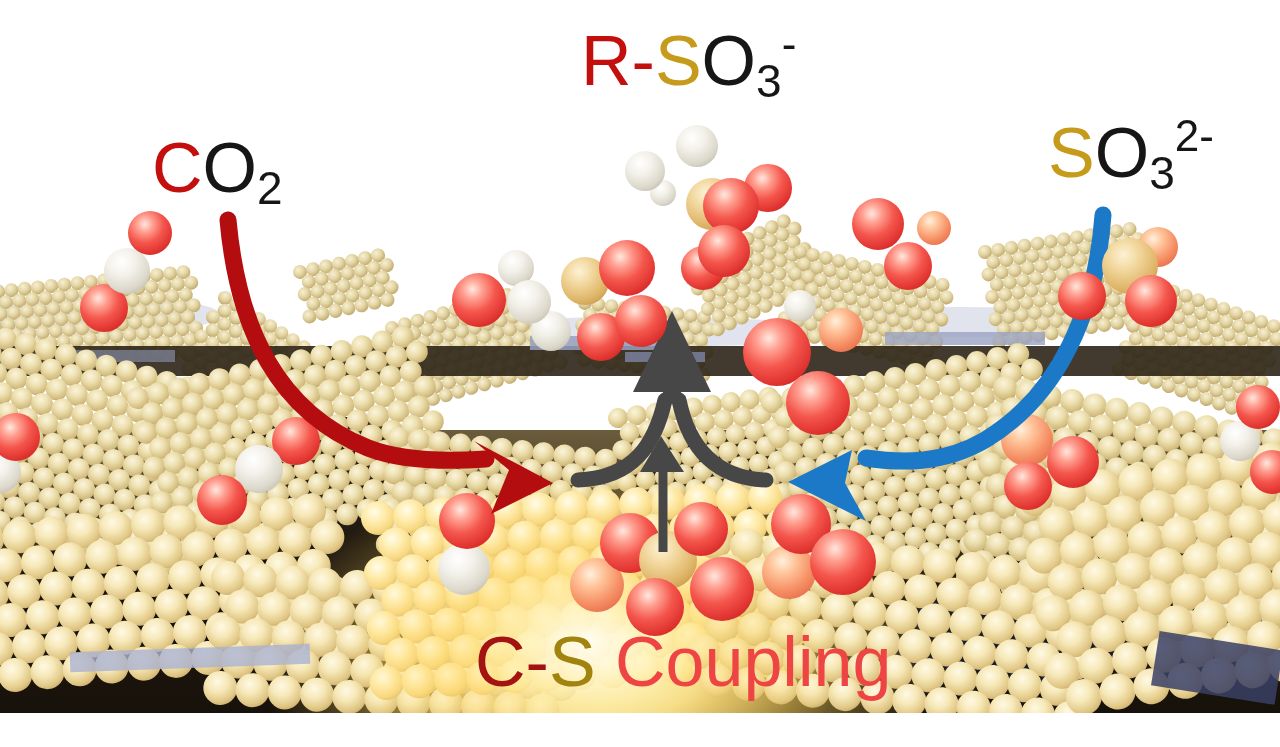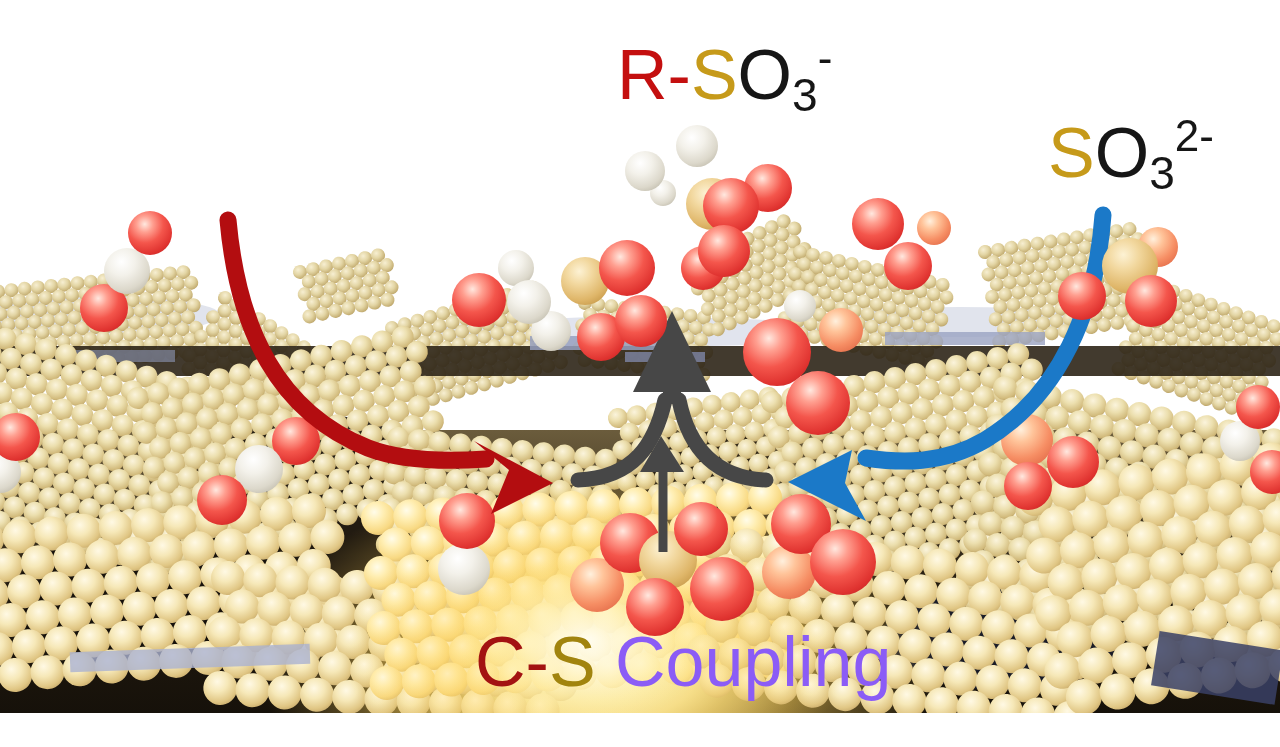--- a/index.html
+++ b/index.html
@@ -3,21 +3,21 @@
 <meta charset="utf-8">
 <style>
   html,body{margin:0;padding:0;background:#ffffff;}
   .stage{position:relative;width:1280px;height:747px;background:#ffffff;overflow:hidden;
          font-family:"Liberation Sans",sans-serif;}
   svg{position:absolute;left:0;top:0;}
   .lbl{position:absolute;line-height:1;font-size:70px;white-space:nowrap;user-select:none;}
   .lbl .sub{font-size:46px;vertical-align:-12px;}
   .lbl .sup{font-size:44px;vertical-align:26px;}
   #lbl-co2{left:152px;top:133px;}
-  #lbl-product{left:581px;top:36px;margin-left:36px;}
+  #lbl-product{left:581px;top:22px;}
   #lbl-so3{left:1048px;top:114px;}
   #lbl-caption{left:475px;top:627px;}
 </style>
 </head>
 <body>
 
 <div class="stage">
 <svg id="scene" width="1280" height="747" viewBox="0 0 1280 747">
   <defs>
     <clipPath id="landClip">
@@ -2178,25 +2178,28 @@
           <g>
             <circle cx="1158" cy="247" r="20" fill="url(#gSalmon)"></circle>
             <circle cx="1130" cy="266" r="28" fill="url(#gTan)"></circle>
             <circle cx="1082" cy="296" r="24" fill="url(#gRed)"></circle>
             <circle cx="1151" cy="301" r="26" fill="url(#gRed)"></circle>
           </g>
         </g>
   </g>
 </svg>
 
+<div class="lbl" id="lbl-co2">
+  <span style="color: rgb(196, 15, 15);">C</span><span style="color: rgb(22, 22, 22);">O</span><span class="sub" style="color: rgb(22, 22, 22);">2</span>
+</div>
 
 <div class="lbl" id="lbl-product">
   <span style="color: rgb(196, 15, 15);">R-</span><span style="color: rgb(198, 154, 26);">S</span><span style="color: rgb(22, 22, 22);">O</span><span class="sub" style="color: rgb(22, 22, 22);">3</span><span class="sup" style="color: rgb(22, 22, 22);">-</span>
 </div>
 
 <div class="lbl" id="lbl-so3">
   <span style="color: rgb(198, 154, 26);">S</span><span style="color: rgb(22, 22, 22);">O</span><span class="sub" style="color: rgb(22, 22, 22);">3</span><span class="sup" style="color: rgb(22, 22, 22);">2-</span>
 </div>
 
 <div class="lbl" id="lbl-caption">
-  <span style="color: rgb(163, 19, 18);">C-</span><span style="color: rgb(161, 132, 14);">S</span><span style="color: #8b5cf6;"> Coupling</span>
+  <span style="color: rgb(163, 19, 18);">C-</span><span style="color: rgb(161, 132, 14);">S</span><span style="color: #ef4444;"> Coupling</span>
 </div>
 </div>
 
 </body></html>

